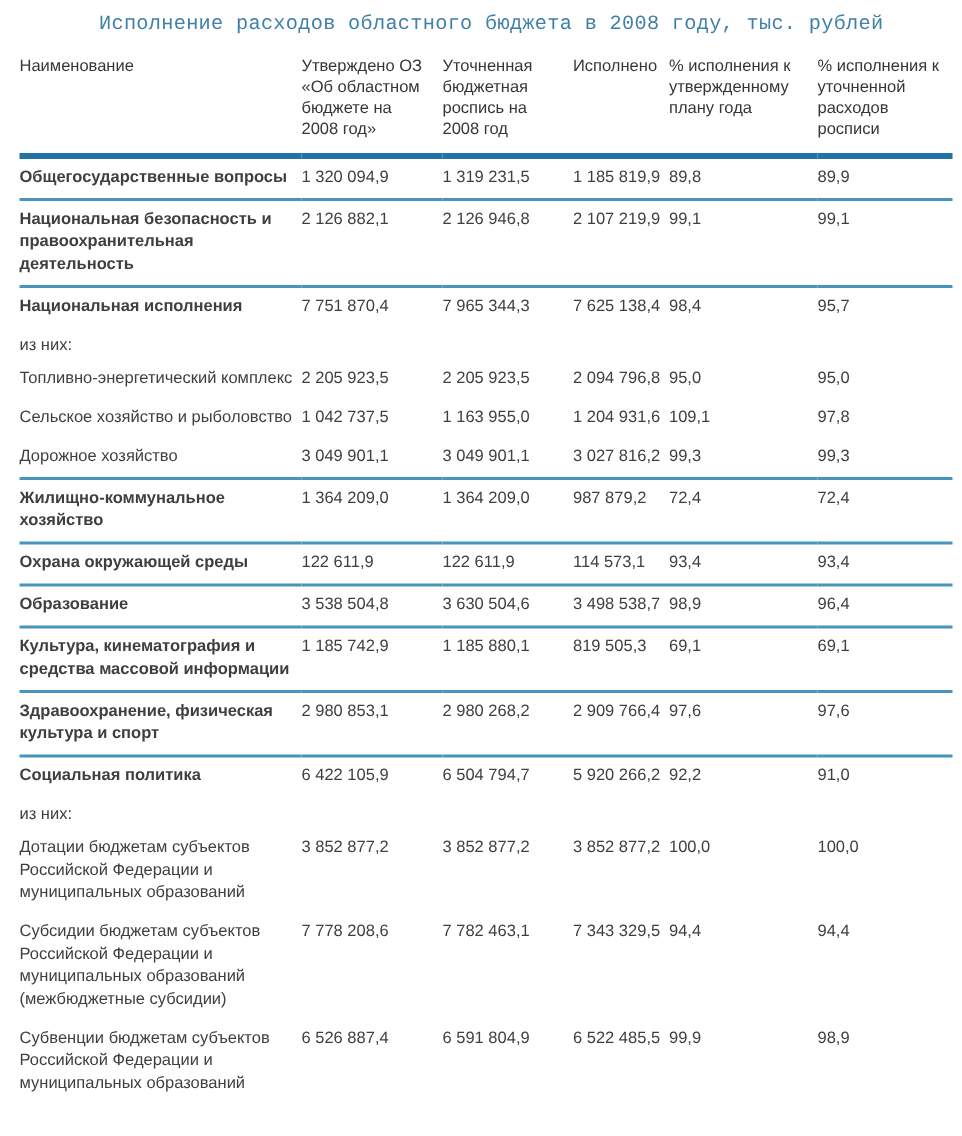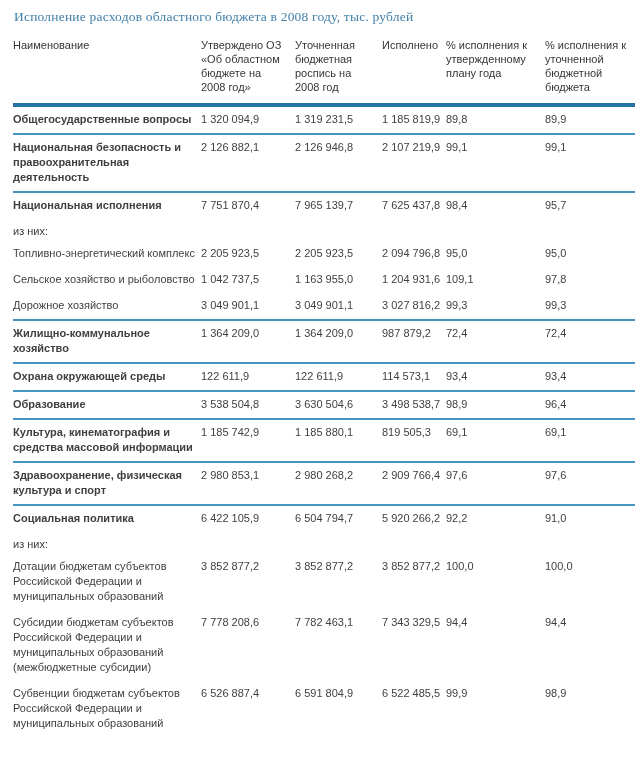--- a/index.html
+++ b/index.html
@@ -10,26 +10,27 @@
   body {
     width: 641px;
     font-family: "Liberation Sans", sans-serif;
     color: var(--text, #3f3f3f);
   }
   .page {
     width: 641px;
     overflow: hidden;
   }
   .title {
-    font-family: Liberation Serif, serif;
+    font-family: Liberation Mono, monospace;
     font-weight: normal;
     font-size: 13.5px;
     color: var(--title-color, #4180a9);
     margin: 9px 0 11px 14px;
     letter-spacing: 0.2px;
+    text-align: center;
   }
   table.budget {
     border-collapse: collapse;
     table-layout: fixed;
     margin-left: 13px;
     width: 622px;
     font-size: 11px;
   }
   col.c-name { width: 188px; }
   col.c-approved { width: 94px; }
@@ -76,21 +77,21 @@
       <col class="c-pct1">
       <col class="c-pct2">
     </colgroup>
     <thead>
       <tr>
         <th>Наименование</th>
         <th>Утверждено ОЗ «Об областном бюджете на 2008 год»</th>
         <th>Уточненная бюджетная роспись на 2008 год</th>
         <th>Исполнено</th>
         <th>% исполнения к утвержденному плану года</th>
-        <th>% исполнения к уточненной бюджетной бюджета</th>
+        <th>% исполнения к уточненной расходов росписи</th>
       </tr>
     </thead>
     <tbody>
         <tr class="section">
           <td>Общегосударственные вопросы</td>
           <td class="num">1 320 094,9</td>
           <td class="num">1 319 231,5</td>
           <td class="num">1 185 819,9</td>
           <td class="num">89,8</td>
           <td class="num">89,9</td>
@@ -99,22 +100,22 @@
           <td>Национальная безопасность и правоохранительная деятельность</td>
           <td class="num">2 126 882,1</td>
           <td class="num">2 126 946,8</td>
           <td class="num">2 107 219,9</td>
           <td class="num">99,1</td>
           <td class="num">99,1</td>
         </tr>
         <tr class="section line-top">
           <td>Национальная исполнения</td>
           <td class="num">7 751 870,4</td>
-          <td class="num">7 965 139,7</td>
-          <td class="num">7 625 437,8</td>
+          <td class="num">7 965 344,3</td>
+          <td class="num">7 625 138,4</td>
           <td class="num">98,4</td>
           <td class="num">95,7</td>
         </tr>
         <tr class="label">
           <td colspan="6">из них:</td>
         </tr>
         <tr class="sub">
           <td>Топливно-энергетический комплекс</td>
           <td class="num">2 205 923,5</td>
           <td class="num">2 205 923,5</td>

